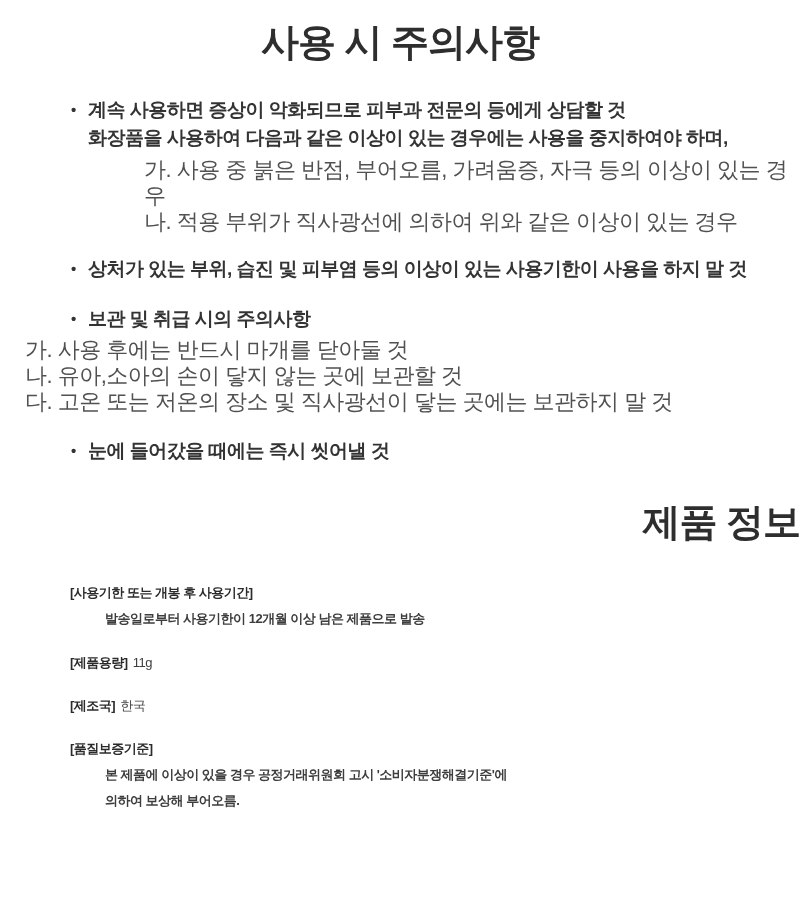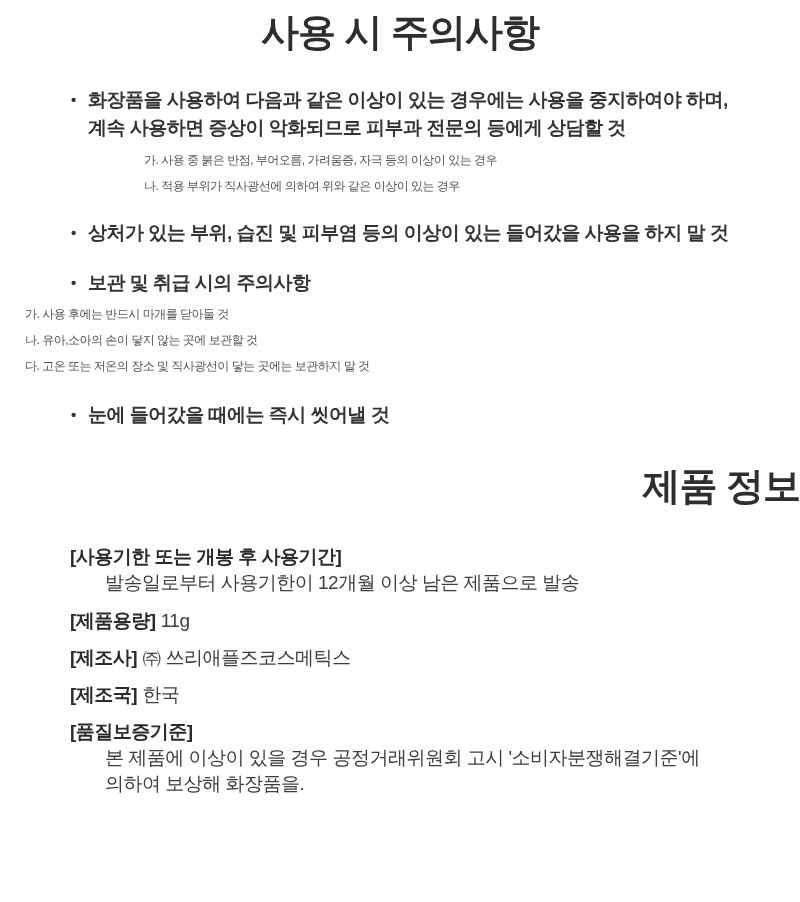--- a/index.html
+++ b/index.html
@@ -12,21 +12,21 @@
     width: 800px;
     height: 902px;
     margin: 0 auto;
     background: #ffffff;
     font-family: "Liberation Sans", "DejaVu Sans", sans-serif;
     color: #333333;
     overflow: hidden;
   }
   .section-title {
     margin: 0;
-    padding-top: 10px;
+    padding-top: 20px;
     text-align: center;
     font-size: 38px;
     line-height: 44px;
     font-weight: 700;
     color: #2e2e2e;
     letter-spacing: -1px;
   }
   
   .bullet-list {
     margin: 0;
@@ -49,77 +49,77 @@
     font-size: 15px;
     line-height: 28px;
     color: #333333;
   }
   .b1 { margin-top: 32px; }
   .b2 { margin-top: 20px; }
   .b3 { margin-top: 22px; }
   .b4 { margin-top: 22px; }
   .sub-list {
     margin: 5px 0 0 144px;
-    font-size: 12px;
+    font-size: 22px;
     line-height: 26px;
     font-weight: 400;
     color: #515151;
     letter-spacing: -0.5px;
   }
   .sub-list.storage { margin-top: 4px; margin-left: 25px; }
   
   .product-title { margin-top: 0; padding-top: 35px; text-align: right; }
   .info-list { margin-top: 37px; }
   .info-entry {
     margin-left: 70px;
-    font-size: 19px;
+    font-size: 13px;
     line-height: 24px;
     letter-spacing: -0.5px;
   }
-  .info-entry + .info-entry { margin-top: 13px; }
+  .info-entry + .info-entry { margin-top: 19px; }
   .info-label {
     font-weight: 700;
     color: #2b2b2b;
   }
   .info-value {
     font-weight: 400;
     color: #3d3d3d;
     margin-left: 5px;
   }
   .info-subline {
     margin-left: 35px;
-    font-weight: 400;
+    font-weight: 700;
     color: #3d3d3d;
     line-height: 26px;
   }
   .info-subline.first { margin-top: 1px; }
 </style>
 </head>
 <body>
 
 <div class="page">
 
   <div>
     <h1 class="section-title">사용 시 주의사항</h1>
 
     <div class="bullet-list">
 
       <div class="bullet-item b1">
         <span class="dot">•</span>
+        <div>계속 사용하면 증상이 악화되므로 피부과 전문의 등에게 상담할 것</div>
         <div>화장품을 사용하여 다음과 같은 이상이 있는 경우에는 사용을 중지하여야 하며,</div>
-        <div>계속 사용하면 증상이 악화되므로 피부과 전문의 등에게 상담할 것</div>
       </div>
       <div class="sub-list">
         <div>가. 사용 중 붉은 반점, 부어오름, 가려움증, 자극 등의 이상이 있는 경우</div>
         <div>나. 적용 부위가 직사광선에 의하여 위와 같은 이상이 있는 경우</div>
       </div>
 
       <div class="bullet-item b2">
         <span class="dot">•</span>
-        <div>상처가 있는 부위, 습진 및 피부염 등의 이상이 있는 들어갔을 사용을 하지 말 것</div>
+        <div>상처가 있는 부위, 습진 및 피부염 등의 이상이 있는 사용기한이 사용을 하지 말 것</div>
       </div>
 
       <div class="bullet-item b3">
         <span class="dot">•</span>
         <div>보관 및 취급 시의 주의사항</div>
       </div>
       <div class="sub-list storage">
         <div>가. 사용 후에는 반드시 마개를 닫아둘 것</div>
         <div>나. 유아,소아의 손이 닿지 않는 곳에 보관할 것</div>
         <div>다. 고온 또는 저온의 장소 및 직사광선이 닿는 곳에는 보관하지 말 것</div>
@@ -142,30 +142,27 @@
         <span class="info-label">[사용기한 또는 개봉 후 사용기간]</span>
         <div class="info-subline first">발송일로부터 사용기한이 12개월 이상 남은 제품으로 발송</div>
       </div>
 
       <div class="info-entry">
         <span class="info-label">[제품용량]</span><span class="info-value">11g</span>
       </div>
 
 
 
-      <div class="info-entry">
-        <span class="info-label">[제조사]</span><span class="info-value">㈜ 쓰리애플즈코스메틱스</span>
-      </div>
 
       <div class="info-entry">
         <span class="info-label">[제조국]</span><span class="info-value">한국</span>
       </div>
 
       <div class="info-entry">
         <span class="info-label">[품질보증기준]</span>
         <div class="info-subline first">본 제품에 이상이 있을 경우 공정거래위원회 고시 '소비자분쟁해결기준'에</div>
-        <div class="info-subline">의하여 보상해 화장품을.</div>
+        <div class="info-subline">의하여 보상해 부어오름.</div>
       </div>
 
     </div>
   </div>
 
 </div>
 
 </body></html>

